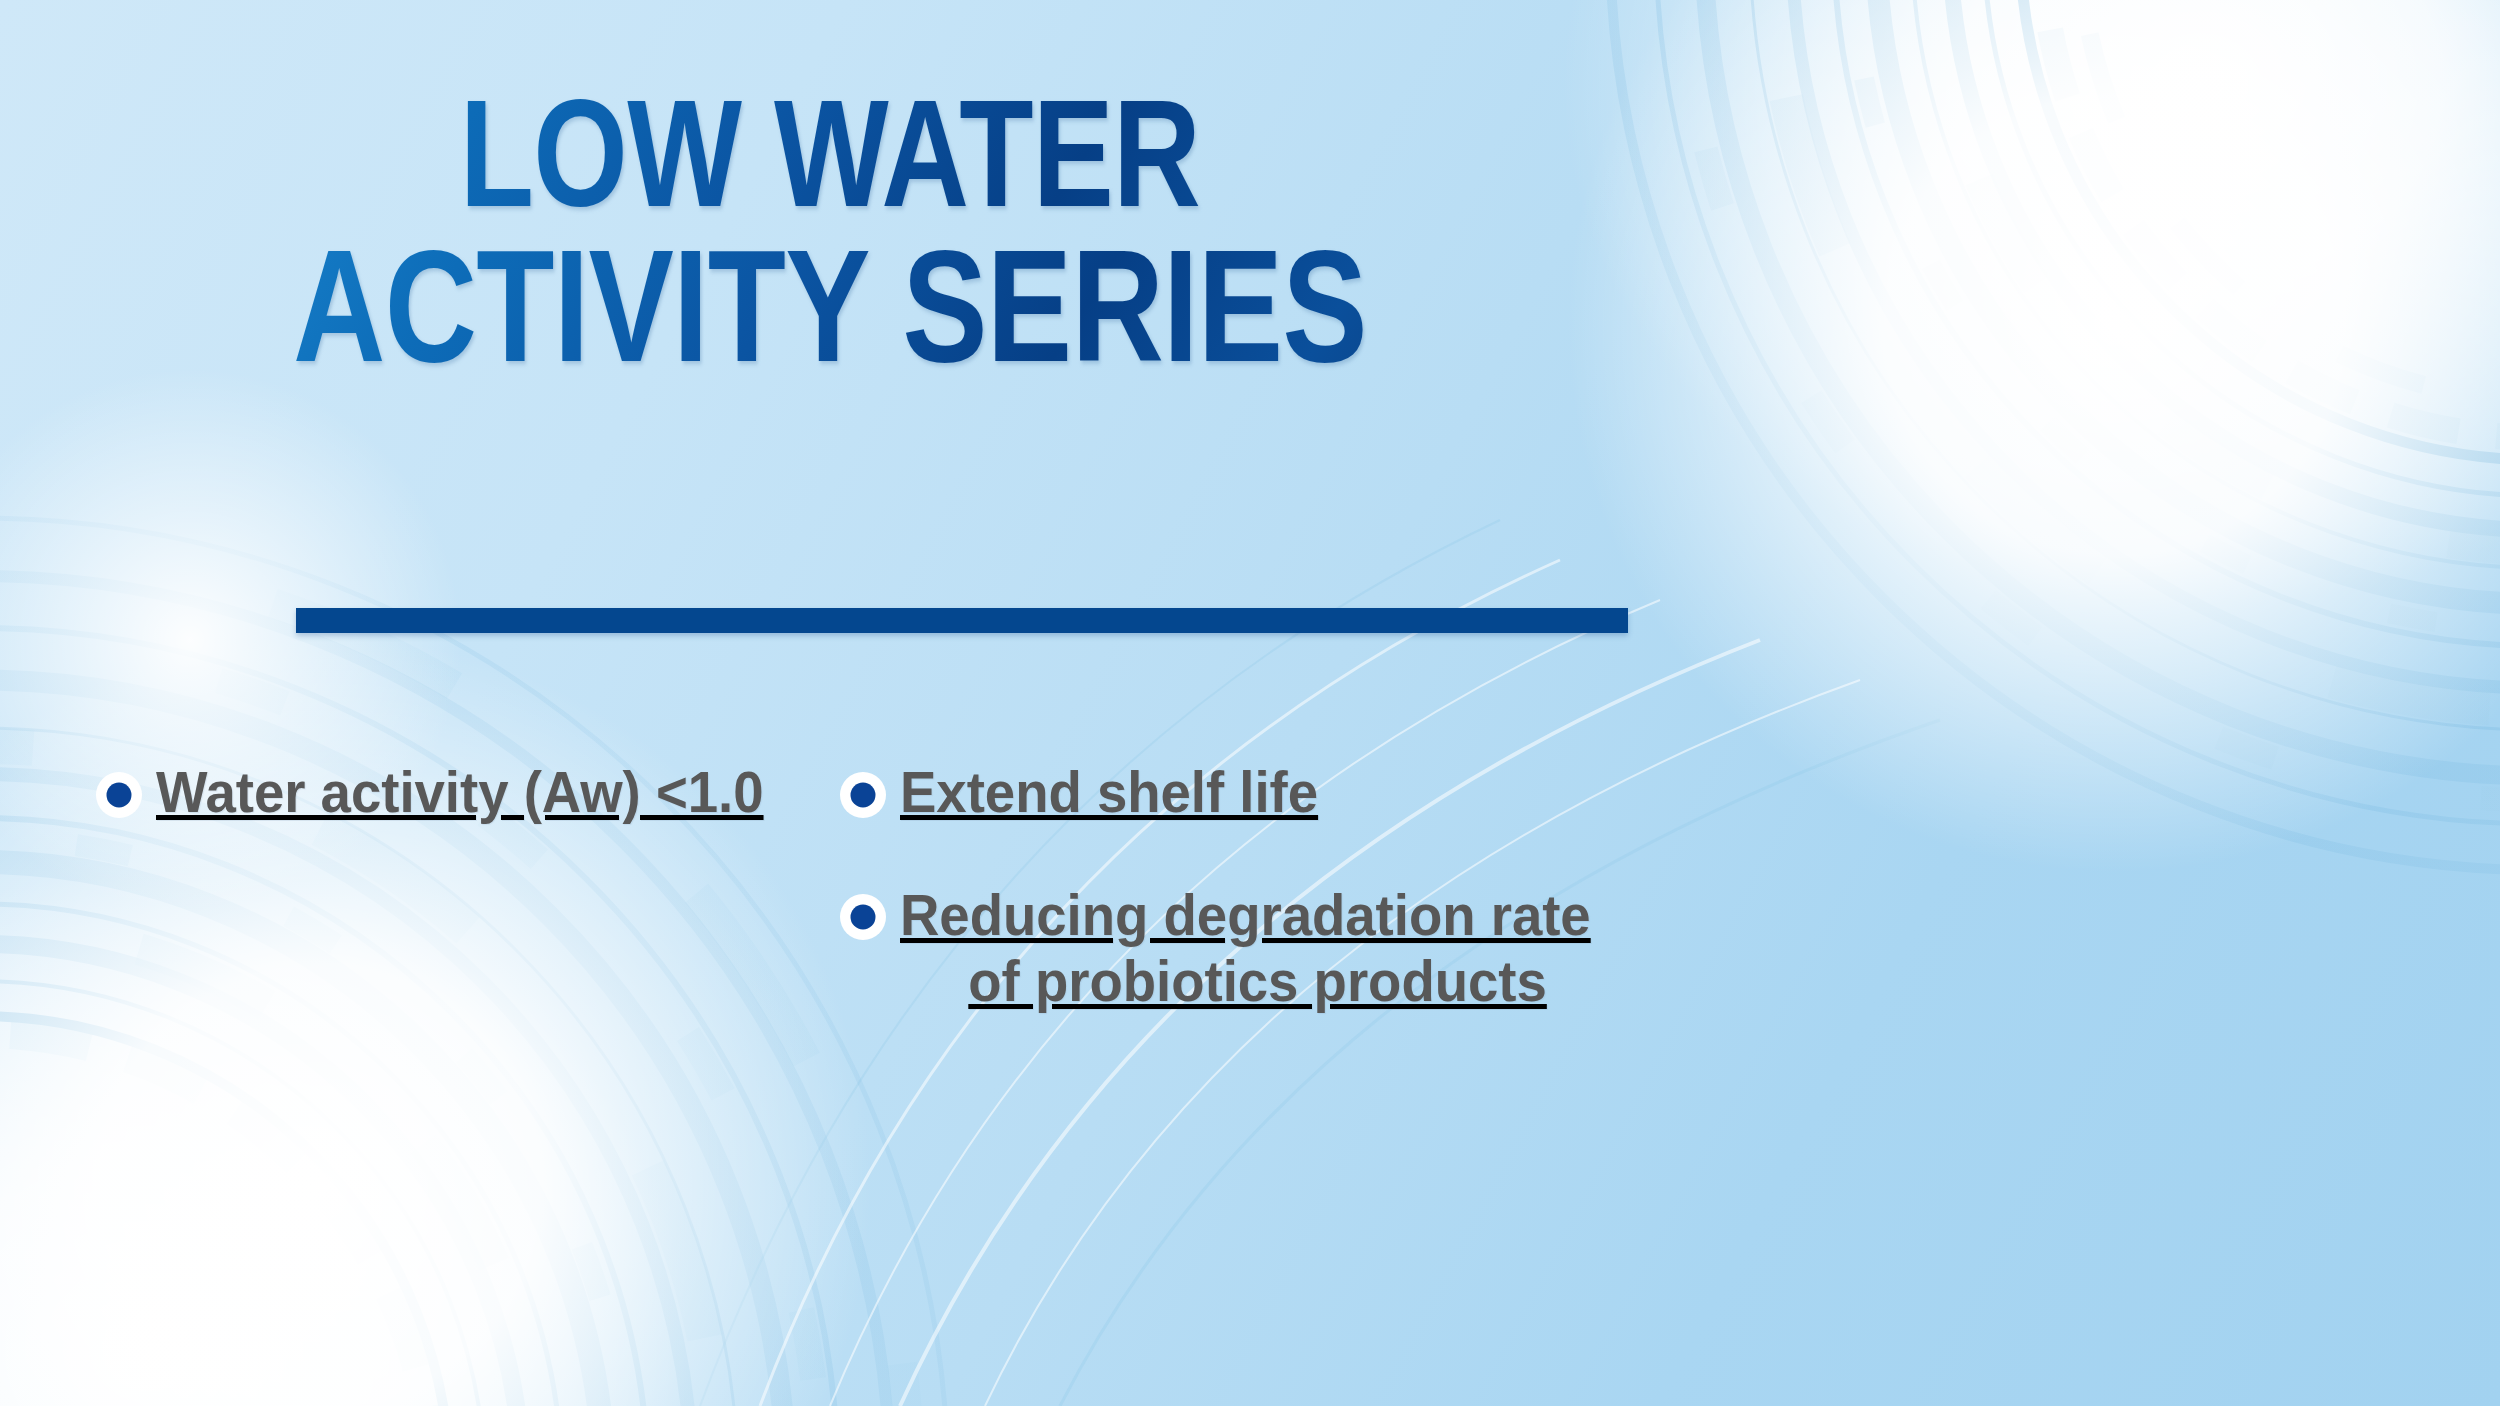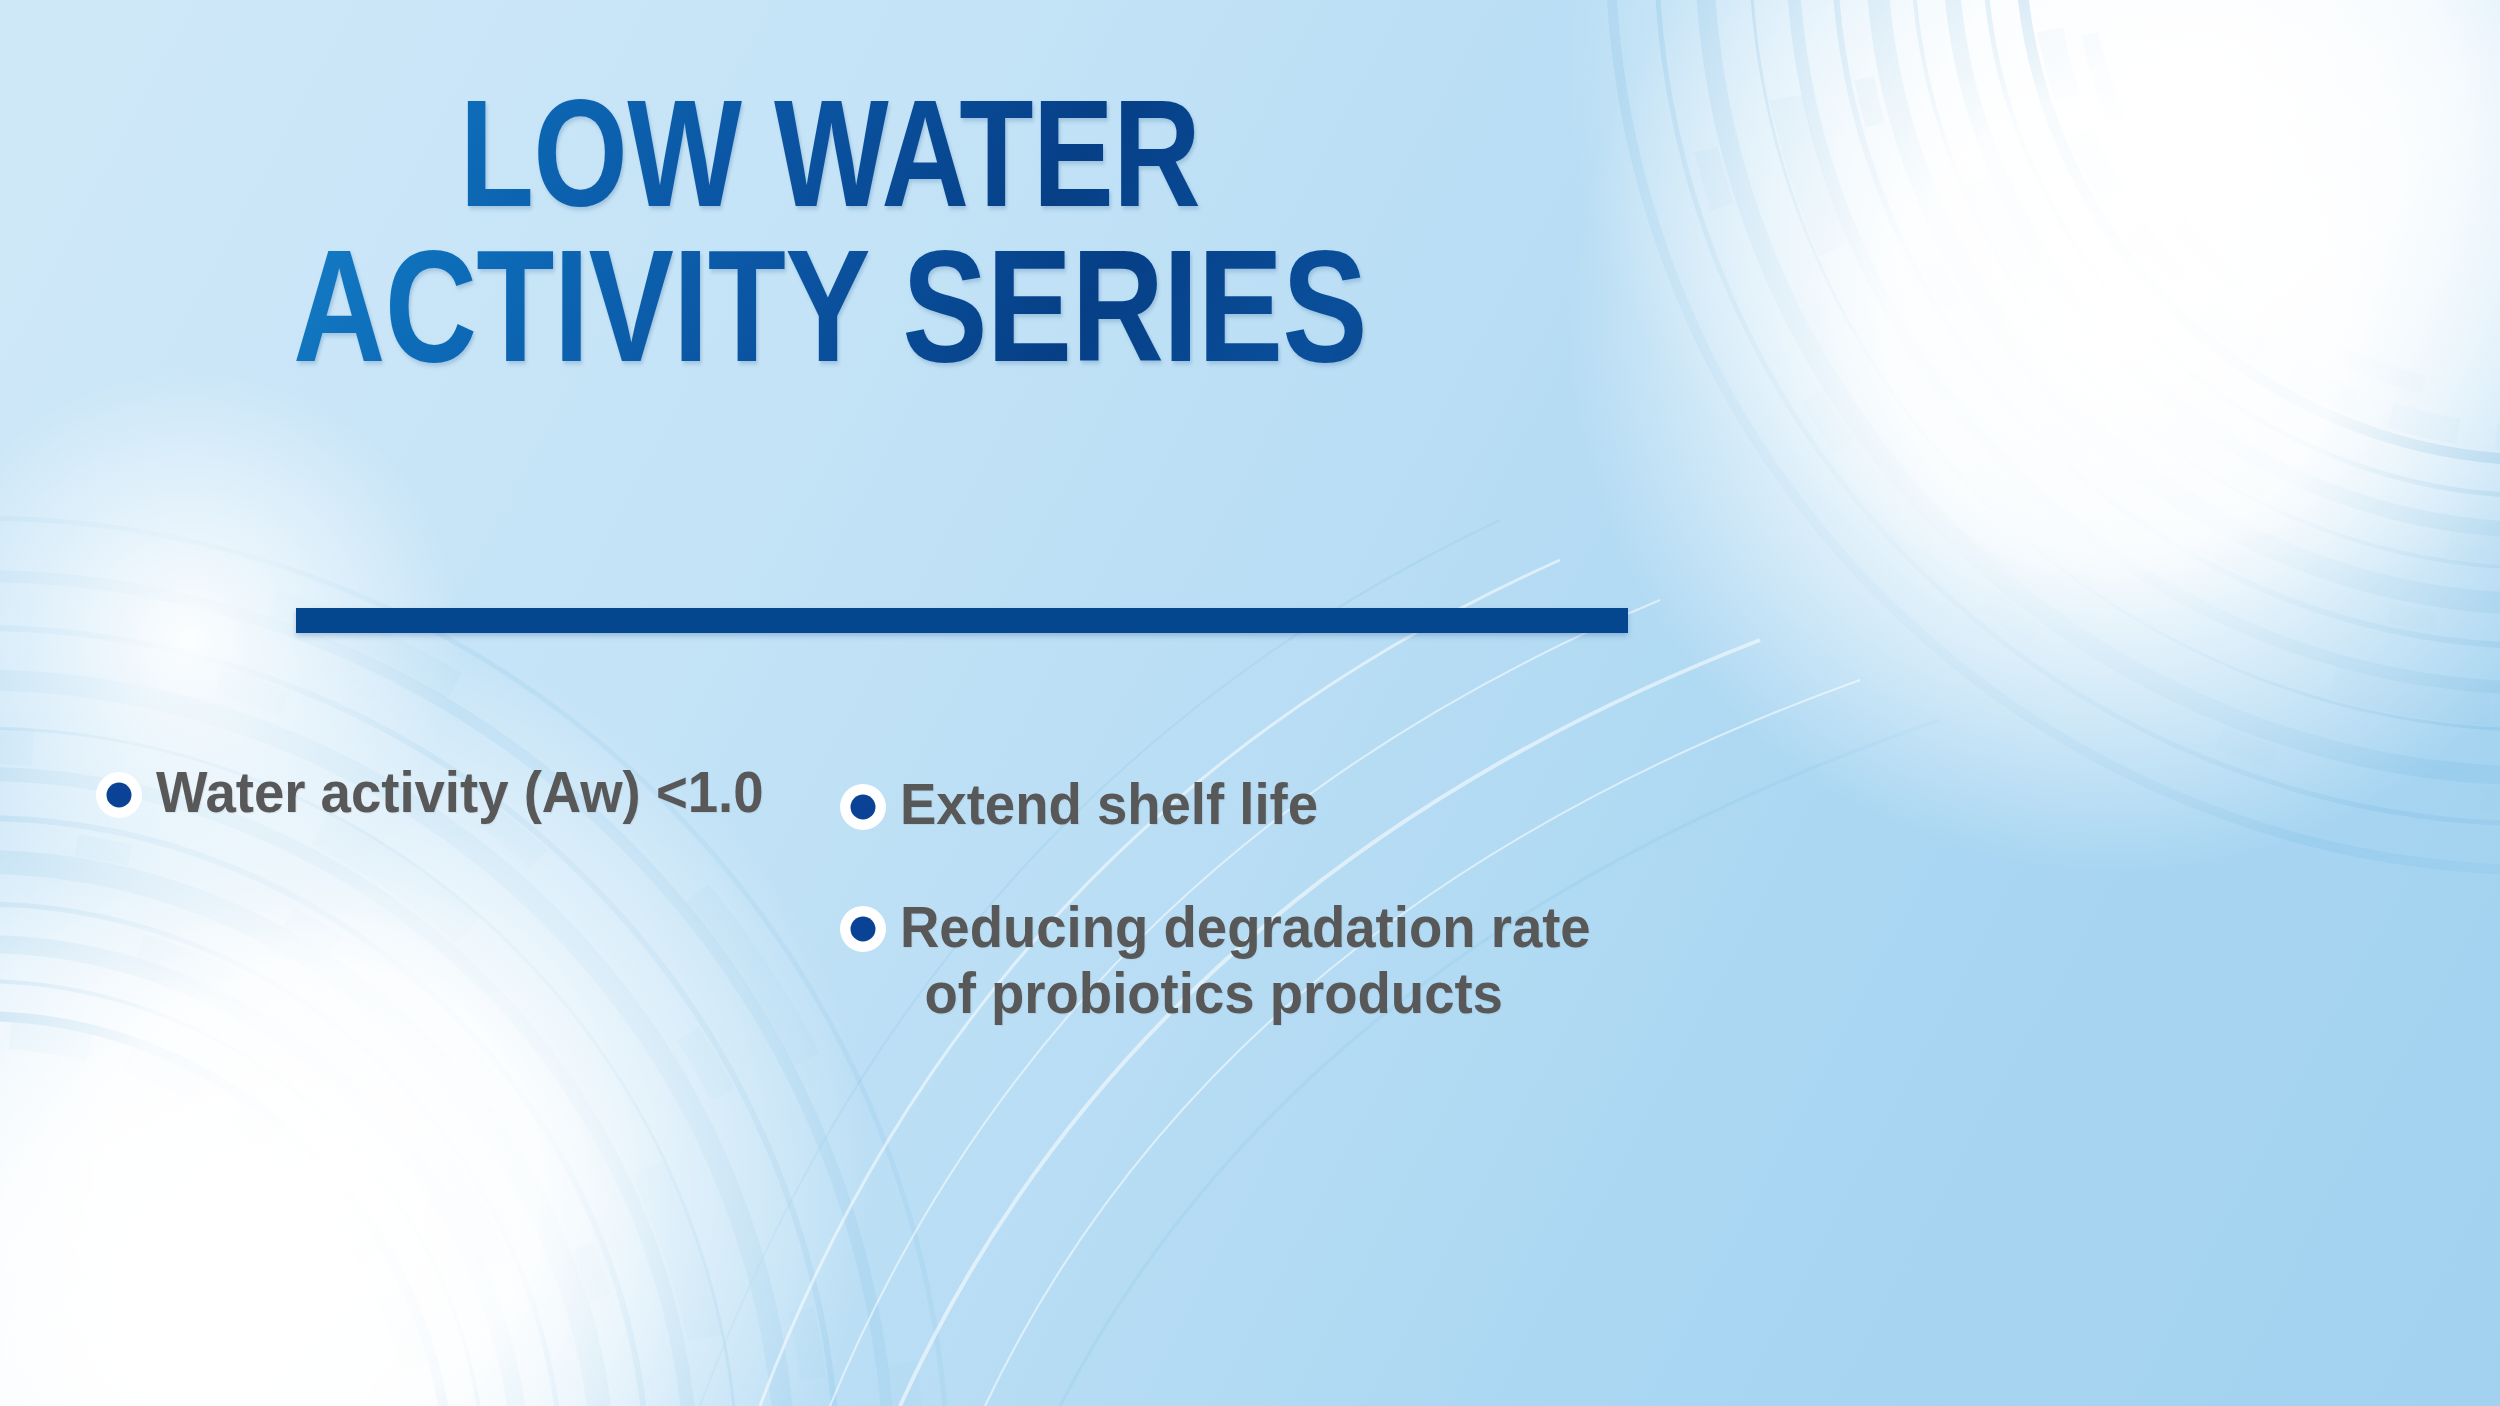--- a/index.html
+++ b/index.html
@@ -60,23 +60,23 @@
 
   .title-rule{
     position:absolute;left:296px;top:608px;
     width:1332px;height:25px;
     background:#04478f;
     box-shadow:0 3px 5px rgba(40,90,150,.28);
   }
 
   
   .bullets{position:absolute;left:0;top:760px;width:2500px;height:420px;}
-  .col{position:absolute;}
+  .col{position:absolute;text-decoration:underline;}
   .col-left{left:96px;top:0;width:770px;}
-  .col-right{left:840px;top:12px;width:1180px;}
+  .col-right{left:840px;top:0;width:1180px;text-align:center;}
 
   .bullet{
     display:flex;align-items:flex-start;
     margin-bottom:58px;
   }
   .bullet-dot{
     flex:0 0 auto;
     width:46px;height:46px;border-radius:50%;
     background:#ffffff;
     position:relative;

